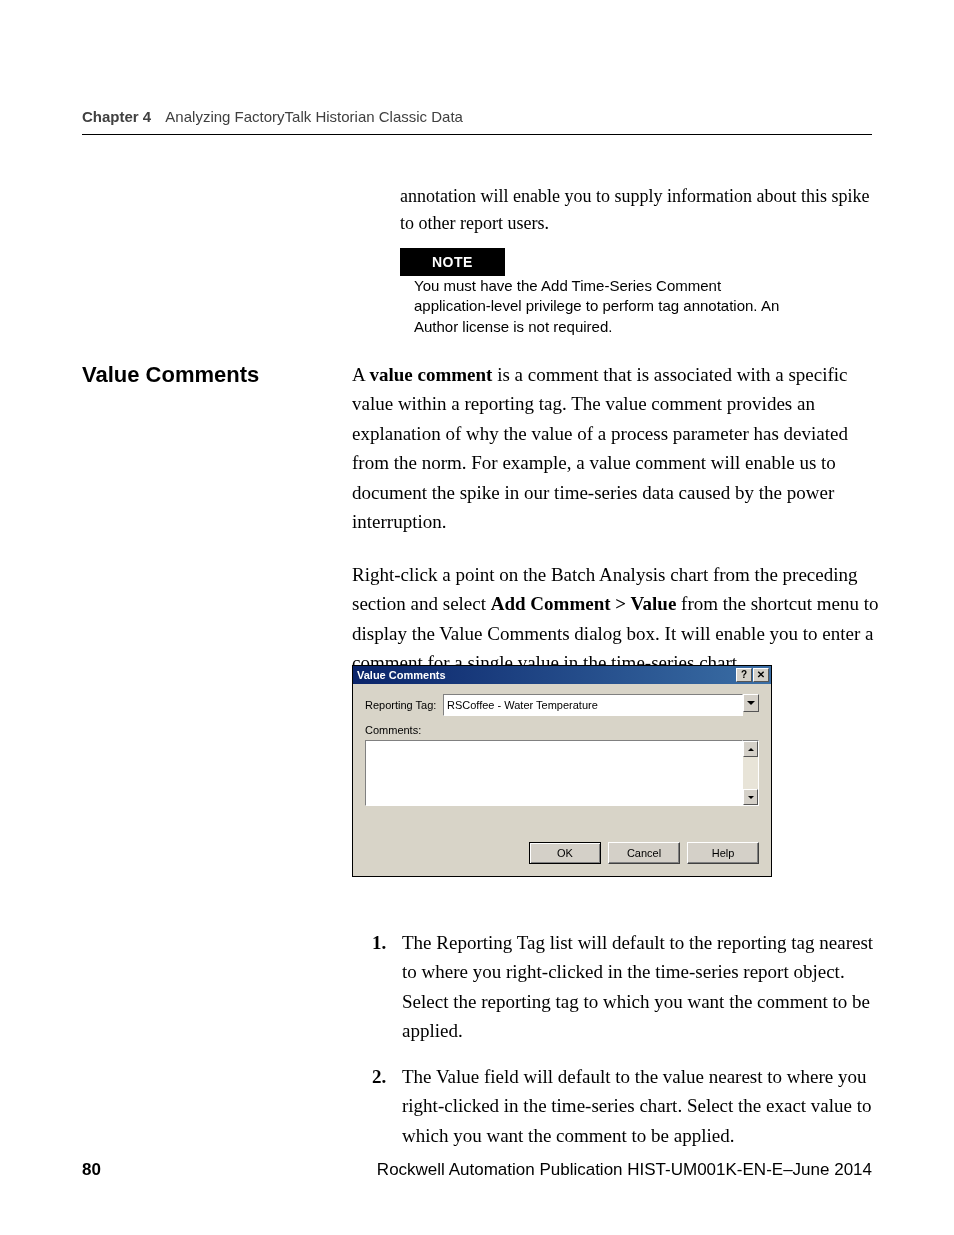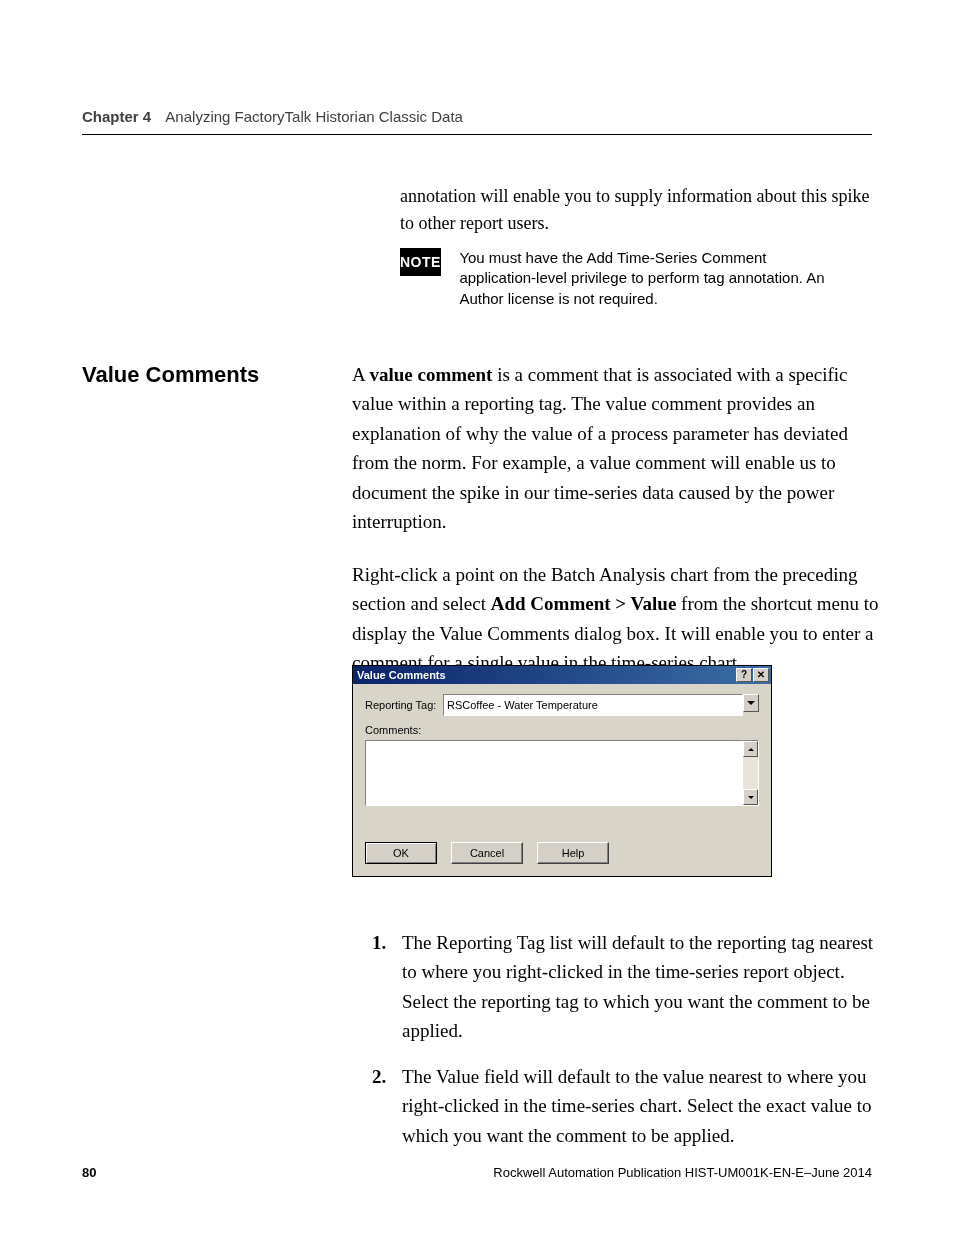--- a/index.html
+++ b/index.html
@@ -59,21 +59,21 @@
     width: 480px;
   }
   .note-badge {
     display: inline-block;
     background: #000;
     color: #fff;
     font-family: "Gill Sans", "Segoe UI Semibold", "Helvetica Neue", Arial, sans-serif;
     font-weight: 700;
     font-size: 14px;
     letter-spacing: 0.5px;
-    padding: 6px 0;
+    padding: 6px 32px;
     vertical-align: top;
   }
   .note-text {
     display: inline-block;
     vertical-align: top;
     margin-left: 14px;
     width: 380px;
     font-family: "Gill Sans", "Segoe UI", "Helvetica Neue", Arial, sans-serif;
     font-size: 15px;
     line-height: 1.35;
@@ -237,21 +237,22 @@
     background: #d4d0c8;
     border: 1px solid #fff;
     border-right-color: #555;
     border-bottom-color: #555;
     box-sizing: border-box;
     display:flex;align-items:center;justify-content:center;
   }
   .scroll-track { flex:1; background:#e8e4d8; }
   .dlg-buttons {
     display: flex;
-    gap: 14px;
+    justify-content: flex-end;
+    gap: 7px;
     margin-top: 36px;
   }
   .dlg-btn {
     width: 72px;
     height: 22px;
     background: #d4d0c8;
     border: 1px solid #fff;
     border-right-color: #404040;
     border-bottom-color: #404040;
     box-shadow: inset -1px -1px 0 #808080, inset 1px 1px 0 #d4d0c8;
@@ -287,21 +288,21 @@
   .num-text { flex: 1; }
 
   .footer {
     position: absolute;
     bottom: 55px;
     left: 82px;
     right: 82px;
     display: flex;
     justify-content: space-between;
     font-family: "Gill Sans", "Segoe UI", "Helvetica Neue", Arial, sans-serif;
-    font-size: 13px;
+    font-size: 17px;
     gap: 32px;
   }
   .footer .page-num { font-weight: 700; }
 </style>
 </head>
 <body>
 
 <div class="page">
 
   <div class="header-row">

